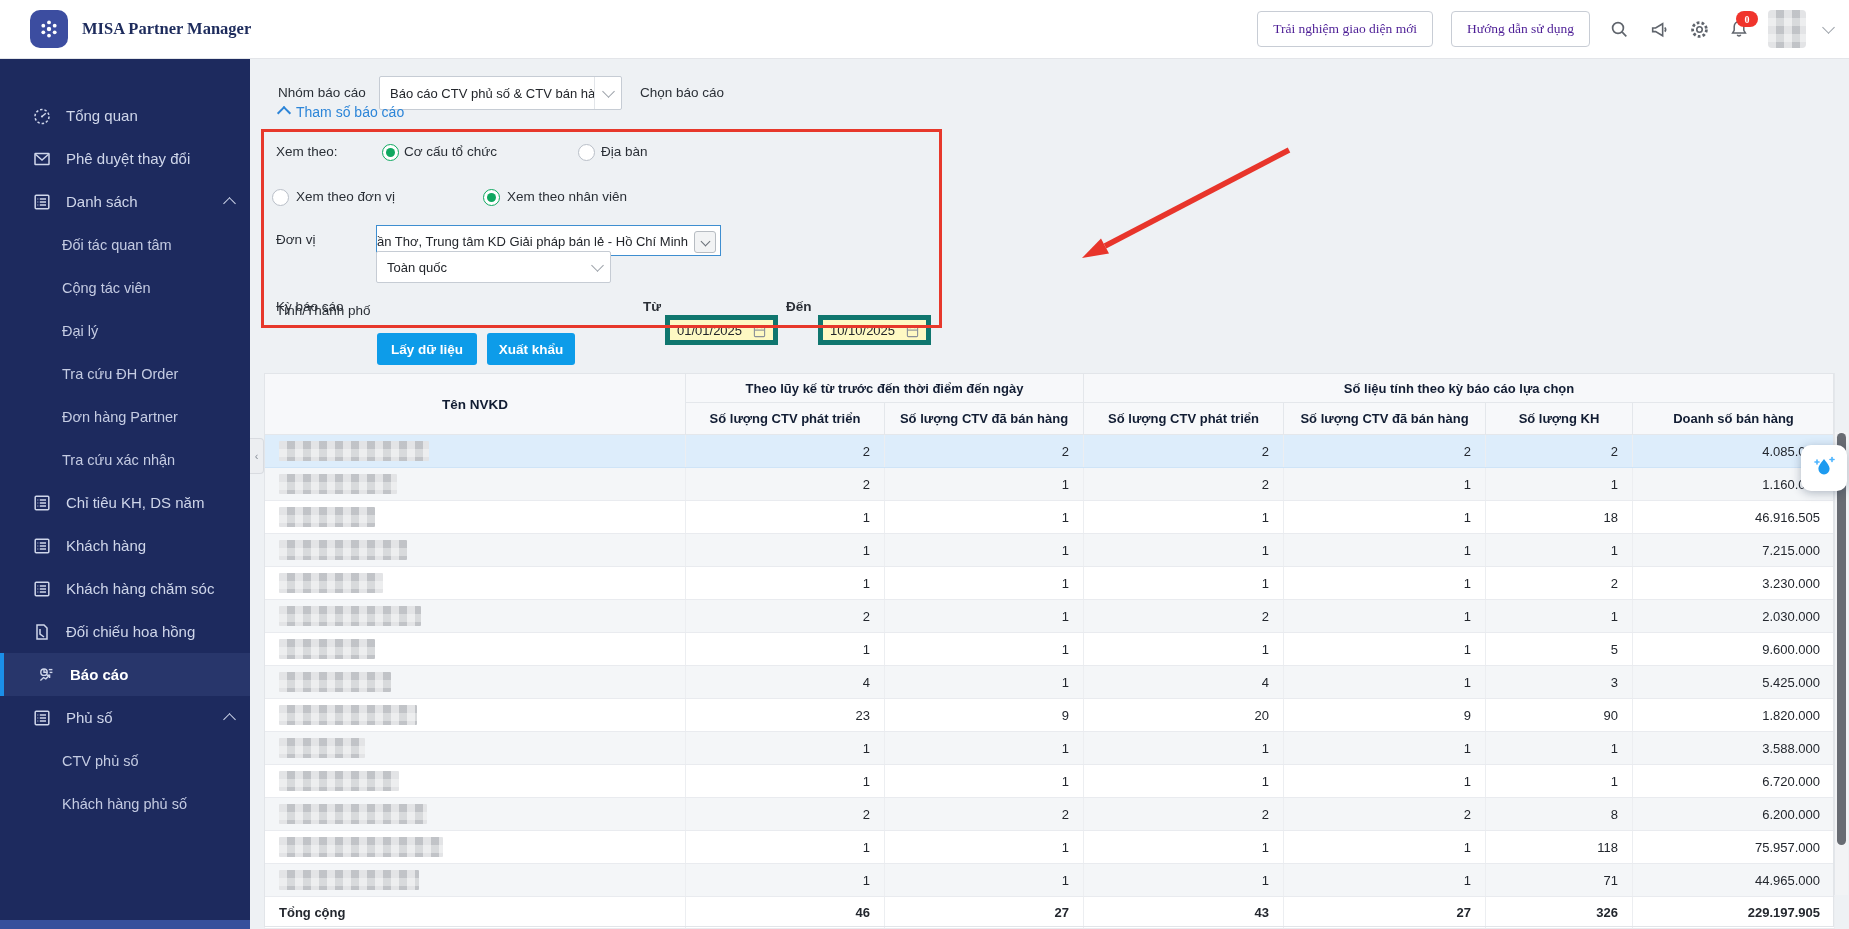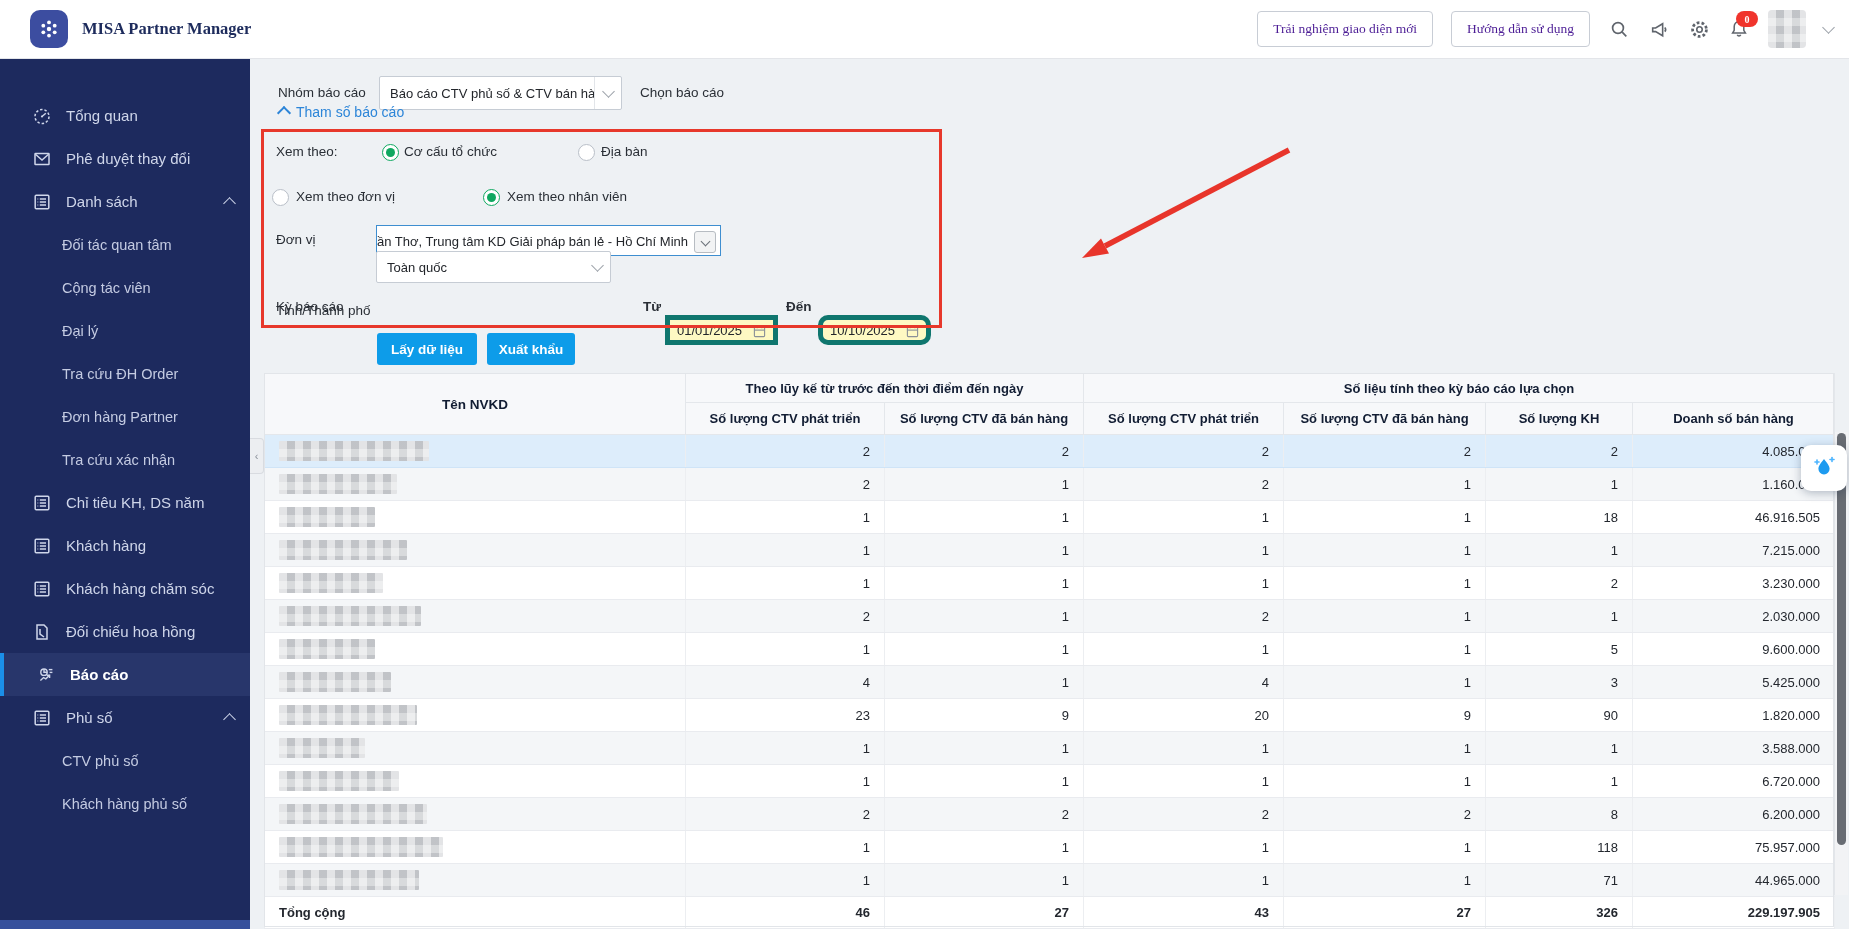--- a/index.html
+++ b/index.html
@@ -299,21 +299,21 @@
     <span class="cal">
       <svg width="13" height="13" viewBox="0 0 14 14" fill="none" stroke="currentColor" stroke-width="1.2">
         <rect x="1.5" y="2.5" width="11" height="10" rx="1"></rect>
           <line x1="1.5" y1="5.5" x2="12.5" y2="5.5"></line>
         <line x1="4.5" y1="1" x2="4.5" y2="3.5"></line>
           <line x1="9.5" y1="1" x2="9.5" y2="3.5"></line>
       </svg>
     </span>
   </div>
   <div class="flabel" style="left:786px;top:298px;font-weight:bold;">Đến</div>
-  <div class="datebox" style="left:818px;border-radius:10px;">
+  <div class="datebox" style="left:818px;">
     <span class="dval">10/10/2025</span>
     <span class="cal">
       <svg width="13" height="13" viewBox="0 0 14 14" fill="none" stroke="currentColor" stroke-width="1.2">
         <rect x="1.5" y="2.5" width="11" height="10" rx="1"></rect>
           <line x1="1.5" y1="5.5" x2="12.5" y2="5.5"></line>
         <line x1="4.5" y1="1" x2="4.5" y2="3.5"></line>
           <line x1="9.5" y1="1" x2="9.5" y2="3.5"></line>
       </svg>
     </span>
   </div>

